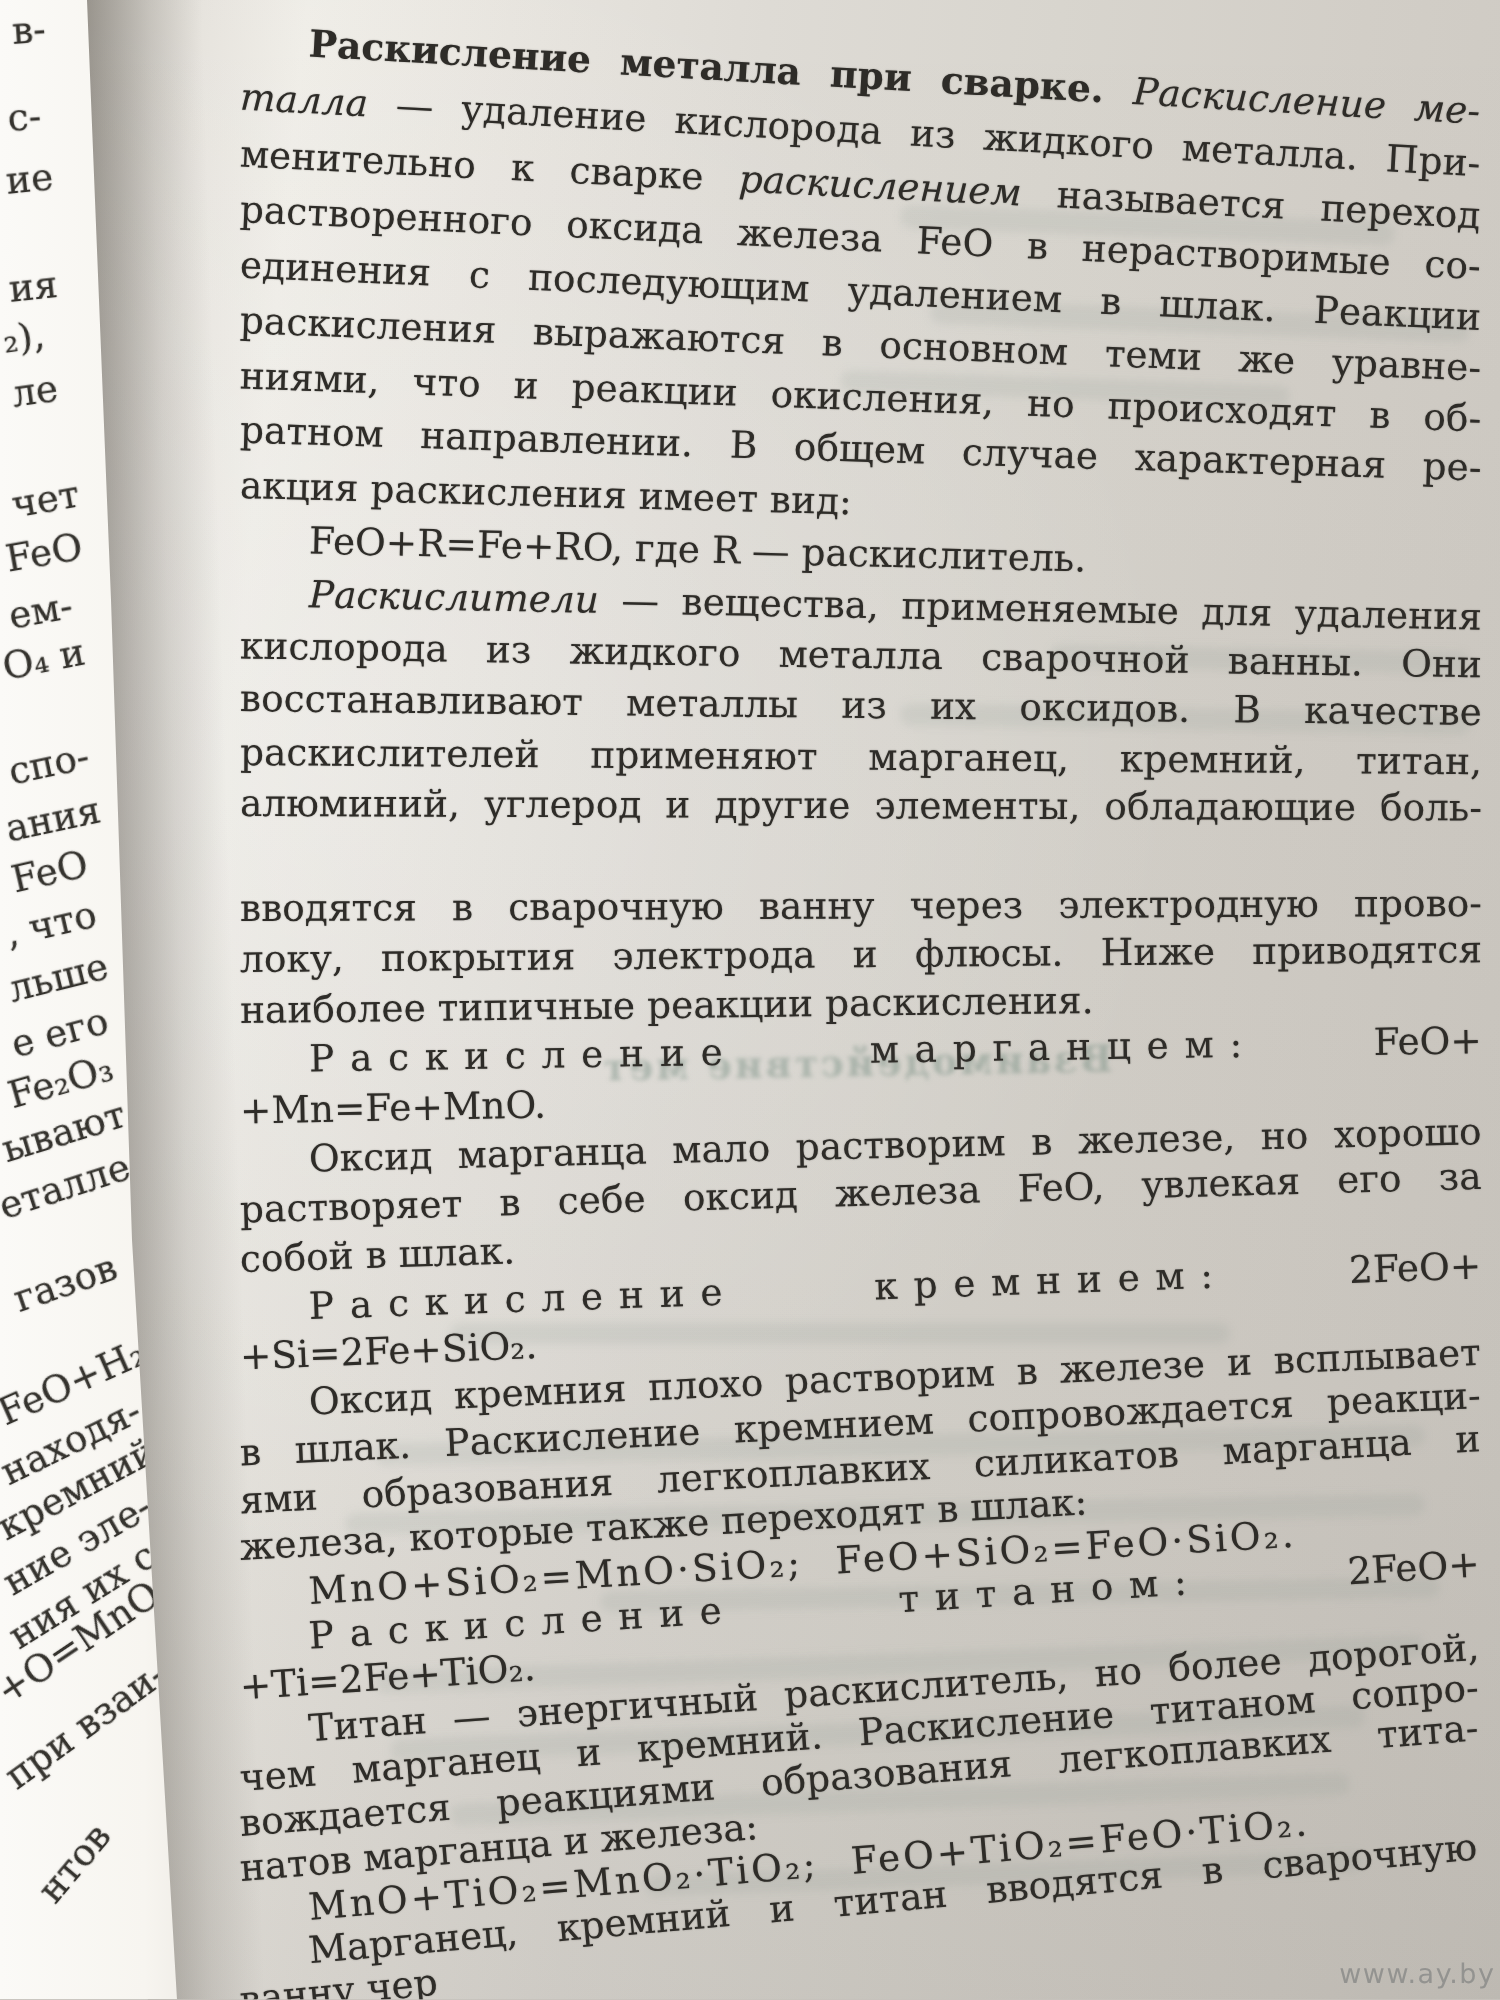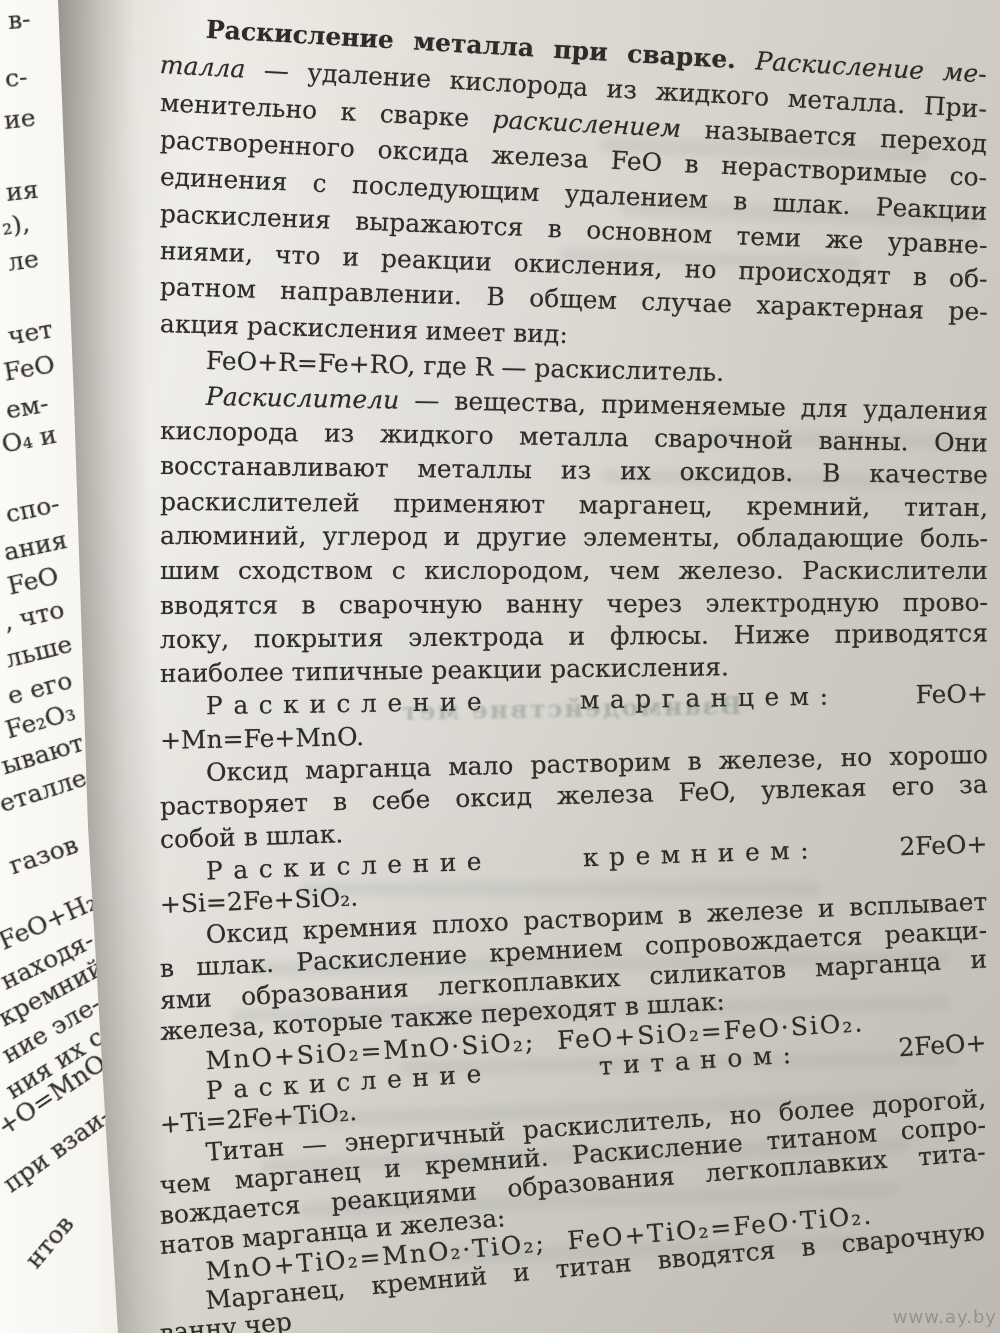--- a/index.html
+++ b/index.html
@@ -96,21 +96,20 @@
       <div class="line" style="top: 197.125px; transform: rotate(2.2deg);"><span>раскисления выражаются в основном теми же уравне-</span></div>
       <div class="line" style="top: 233.86px; transform: rotate(1.98deg);"><span>ниями, что и реакции окисления, но происходят в об-</span></div>
       <div class="line" style="top: 270.365px; transform: rotate(1.76deg);"><span>ратном направлении. В общем случае характерная ре-</span></div>
       <div class="line nojust" style="top: 306.64px; transform: rotate(1.54deg);"><span>акция раскисления имеет вид:</span></div>
       <div class="line nojust indent" style="top: 342.685px; transform: rotate(1.32deg);"><span>FeO+R=Fe+RO, где R — раскислитель.</span></div>
       <div class="line indent" style="top: 378.5px; transform: rotate(1.09deg);"><span class="it">Раскислители</span><span> — вещества, применяемые для удаления</span></div>
       <div class="line" style="top: 414.085px; transform: rotate(0.87deg);"><span>кислорода из жидкого металла сварочной ванны. Они</span></div>
       <div class="line" style="top: 449.44px; transform: rotate(0.65deg);"><span>восстанавливают металлы из их оксидов. В качестве</span></div>
       <div class="line" style="top: 484.565px; transform: rotate(0.43deg);"><span>раскислителей применяют марганец, кремний, титан,</span></div>
       <div class="line" style="top: 519.46px; transform: rotate(0.21deg);"><span>алюминий, углерод и другие элементы, обладающие боль-</span></div>
-      <div class="line" style="top: 554.125px; transform: rotate(-0.01deg);"><span>шим сходством с кислородом, чем железо. Раскислители</span></div>
       <div class="line" style="top: 588.56px; transform: rotate(-0.23deg);"><span>вводятся в сварочную ванну через электродную прово-</span></div>
       <div class="line" style="top: 622.765px; transform: rotate(-0.45deg);"><span>локу, покрытия электрода и флюсы. Ниже приводятся</span></div>
       <div class="line nojust" style="top: 656.74px; transform: rotate(-0.67deg);"><span>наиболее типичные реакции раскисления.</span></div>
       <div class="line indent" style="top: 690.485px; transform: rotate(-0.89deg);"><span class="sp">Раскисление марганцем:</span><span> FeO+</span></div>
       <div class="line nojust" style="top: 724px; transform: rotate(-1.11deg);"><span>+Mn=Fe+MnO.</span></div>
       <div class="line indent" style="top: 757.285px; transform: rotate(-1.33deg);"><span>Оксид марганца мало растворим в железе, но хорошо</span></div>
       <div class="line" style="top: 790.34px; transform: rotate(-1.55deg);"><span>растворяет в себе оксид железа FeO, увлекая его за</span></div>
       <div class="line nojust" style="top: 823.165px; transform: rotate(-1.77deg);"><span>собой в шлак.</span></div>
       <div class="line indent" style="top: 855.76px; transform: rotate(-1.99deg);"><span class="sp">Раскисление кремнием:</span><span> 2FeO+</span></div>
       <div class="line nojust" style="top: 888.125px; transform: rotate(-2.21deg);"><span>+Si=2Fe+SiO₂.</span></div>

